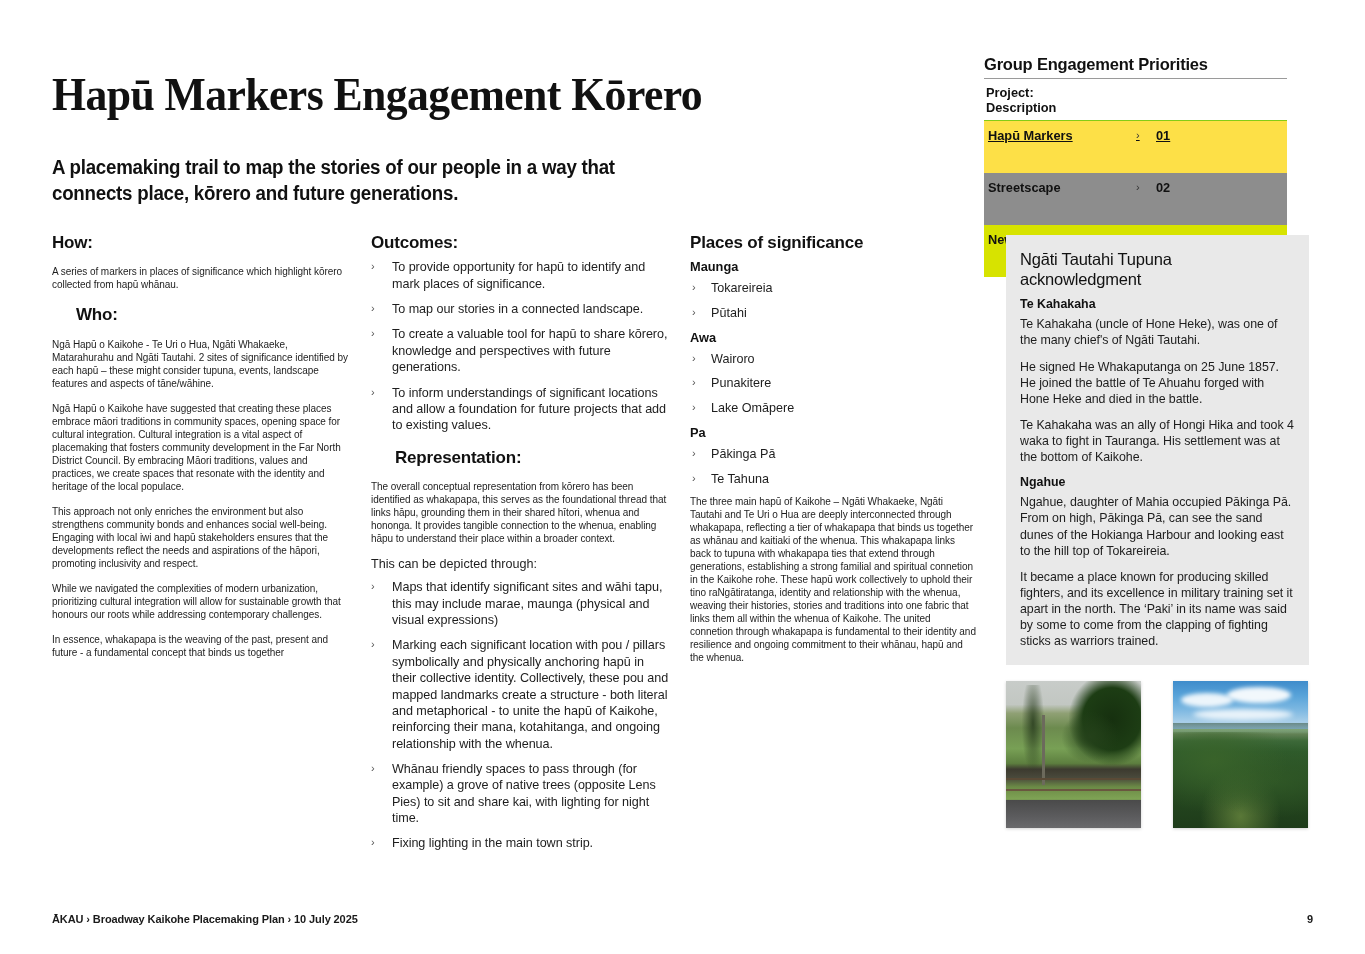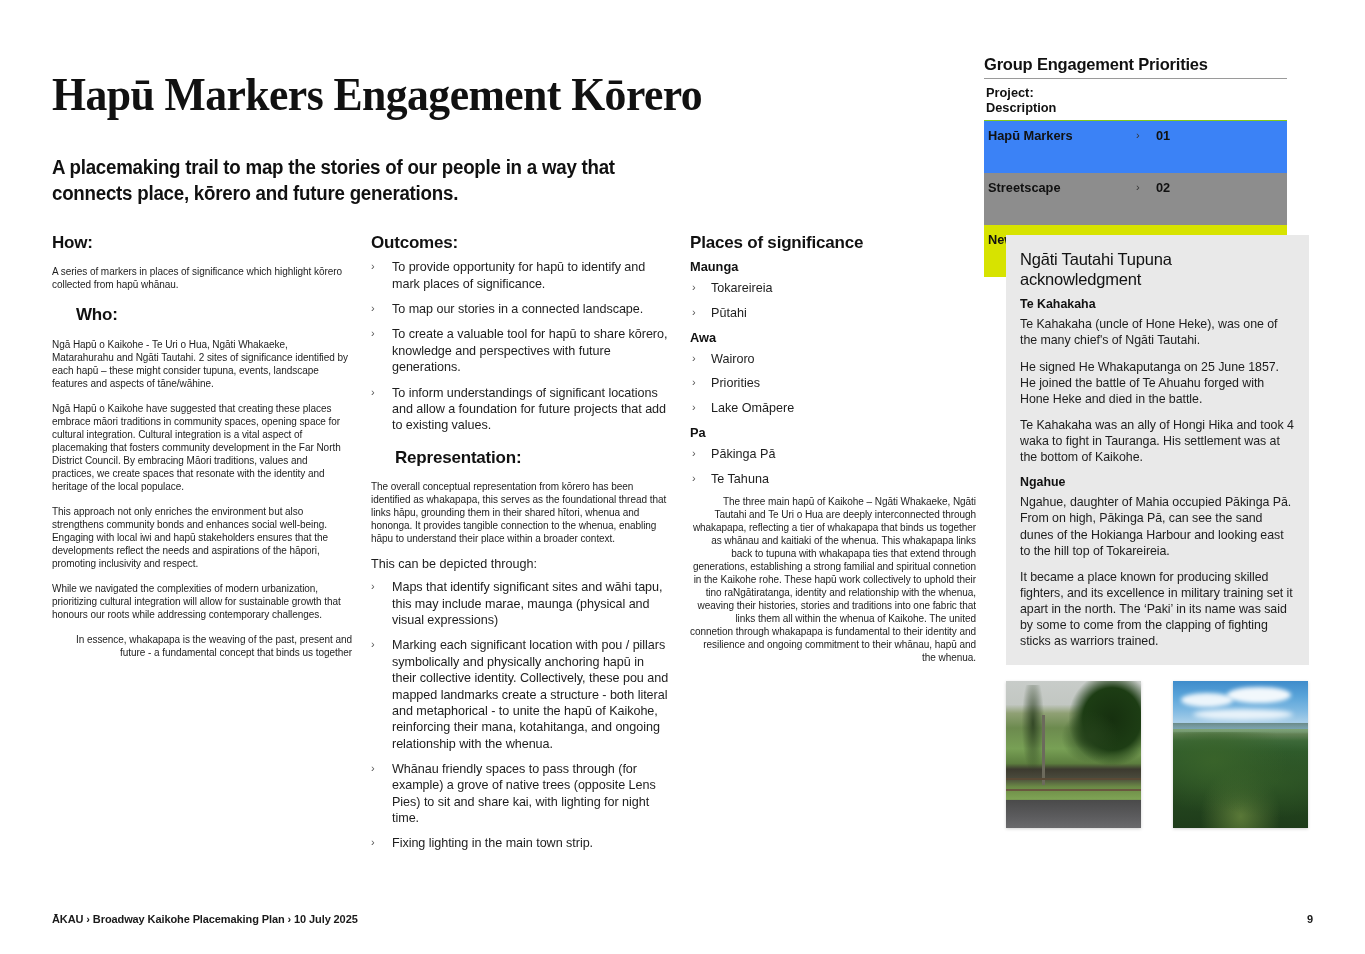--- a/index.html
+++ b/index.html
@@ -41,21 +41,21 @@
 
   h2.head{
     font-size:17px;font-weight:700;margin:0 0 6px 0;
     letter-spacing:-0.2px;line-height:1.2;color:#111;
   }
   h2.head.sp{margin-top:14px;margin-left:24px;}
   p.body{
     font-size:10px;line-height:1.30;margin:12px 0 11px 0;
     color:#1d1d1d;letter-spacing:-0.05px;
   }
-  p.body:last-child{margin-bottom:0;text-align:right;}
+  p.body:last-child{margin-bottom:0;}
   p.lead{font-size:12.6px;line-height:1.30;margin:0 0 7px 0;color:#1d1d1d;}
 
   ul.chev{list-style:none;margin:0 0 4px 0;padding:0;}
   ul.chev li{
     position:relative;padding-left:21px;
     font-size:12.6px;line-height:1.30;margin:0 0 9px 0;
     color:#1d1d1d;letter-spacing:-0.05px;
   }
   ul.chev li .cv{
     position:absolute;left:0;top:0;
@@ -202,40 +202,40 @@
 
     <h3 class="sub first">Maunga</h3>
     <ul class="places">
       <li><span class="cv">›</span><span>Tokareireia</span></li>
       <li><span class="cv">›</span><span>Pūtahi</span></li>
     </ul>
 
     <h3 class="sub">Awa</h3>
     <ul class="places">
       <li><span class="cv">›</span><span>Wairoro</span></li>
-      <li><span class="cv">›</span><span>Priorities</span></li>
+      <li><span class="cv">›</span><span>Punakitere</span></li>
       <li><span class="cv">›</span><span>Lake Omāpere</span></li>
     </ul>
 
     <h3 class="sub">Pa</h3>
     <ul class="places">
       <li><span class="cv">›</span><span>Pākinga Pā</span></li>
       <li><span class="cv">›</span><span>Te Tahuna</span></li>
     </ul>
 
     <p class="body">The three main hapū of Kaikohe – Ngāti Whakaeke, Ngāti Tautahi and Te Uri o Hua are deeply interconnected through whakapapa, reflecting a tier of whakapapa that binds us together as whānau and kaitiaki of the whenua.  This whakapapa links back to tupuna with whakapapa ties that extend through generations, establishing a strong familial and spiritual connetion in the Kaikohe rohe.  These hapū work collectively to uphold their tino raNgātiratanga, identity and relationship with the whenua, weaving their histories, stories and traditions into one fabric that links them all within the whenua of Kaikohe.  The united connetion through whakapapa is fundamental to their identity and resilience and ongoing commitment to their whānau, hapū and the whenua.</p>
   </div>
 
   <div class="priorities">
     <div class="pri-title">Group Engagement Priorities</div>
     <div class="pri-header">
       <div class="c1">Project:</div>
       <div class="c2">Description</div>
     </div>
-    <div class="pri-row" style="background:#3b82f6;">
+    <div class="pri-row" style="background:#fde047;text-decoration:underline;">
       <div class="c1">Hapū Markers</div>
       <div class="cv">›</div>
       <div class="c2">01</div>
     </div>
     <div class="pri-row" style="background:#8d8d8d;">
       <div class="c1">Streetscape</div>
       <div class="cv">›</div>
       <div class="c2">02</div>
     </div>
     <div class="pri-row" style="background:#d7e300;">

